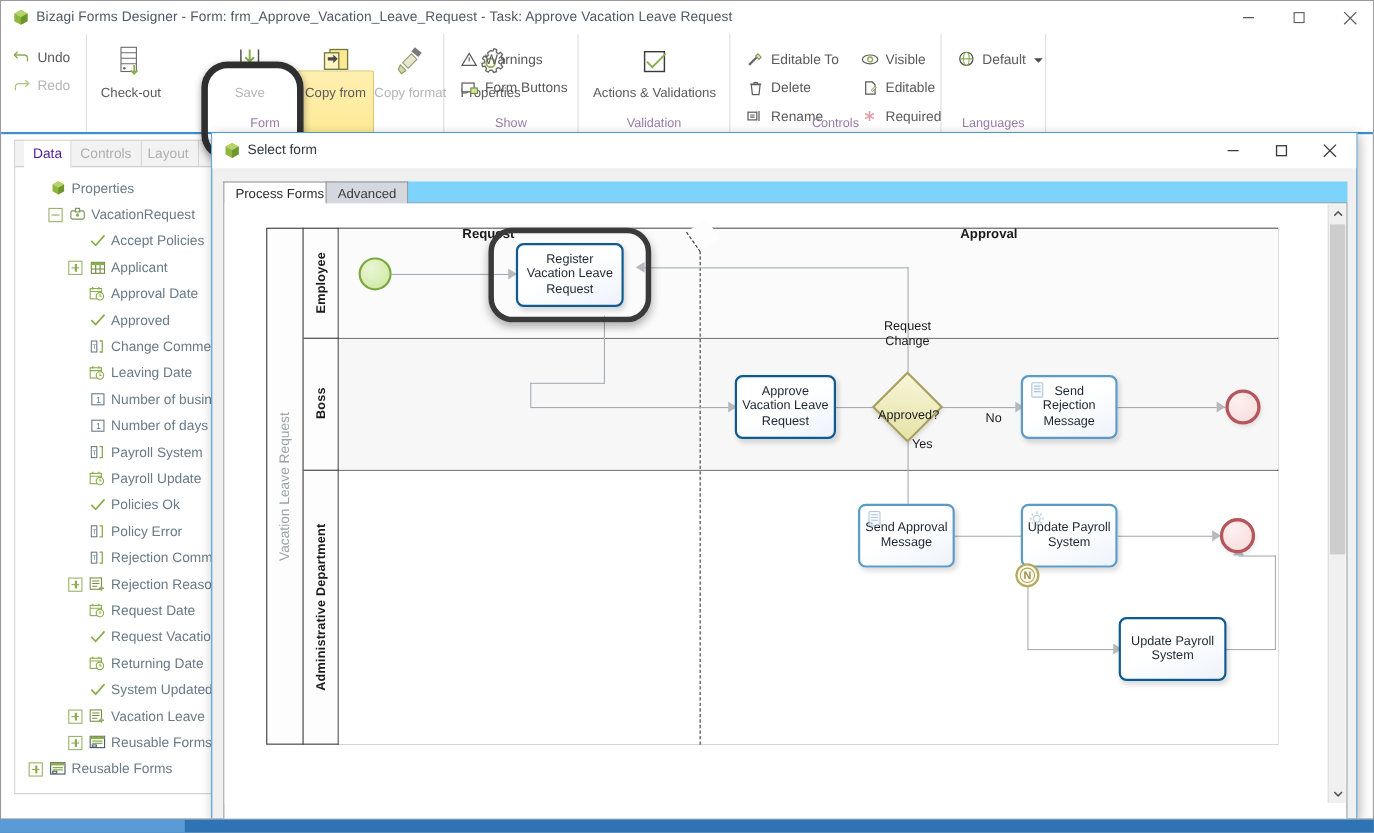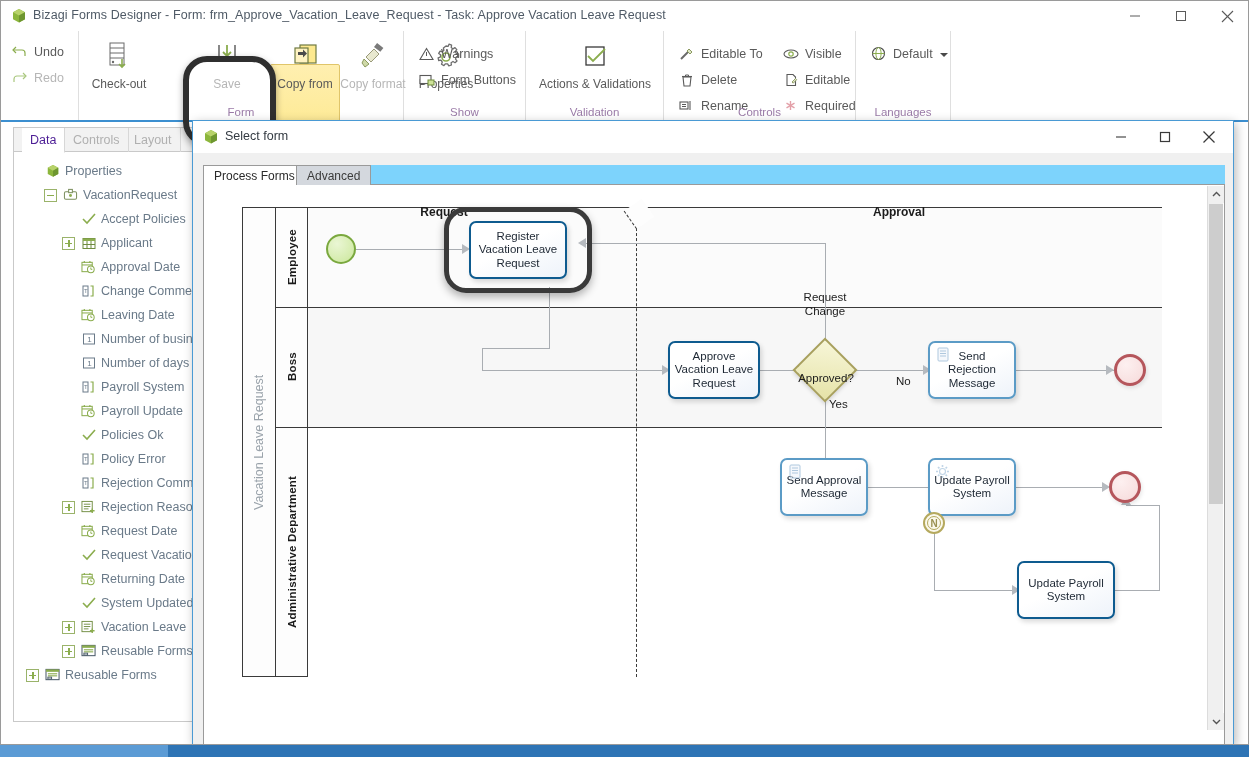--- a/index.html
+++ b/index.html
@@ -575,20 +575,29 @@
             <svg width="15" height="14" viewBox="0 0 16 15">
               <rect x="1" y="2.5" width="11" height="10" fill="#fff" stroke="#8bad4e" stroke-width="1.1"></rect>
               <line x1="1" y1="5.3" x2="12" y2="5.3" stroke="#8bad4e" stroke-width="1.1"></line>
               <line x1="3.5" y1="1" x2="3.5" y2="3.3" stroke="#8bad4e" stroke-width="1.2"></line>
               <line x1="9.5" y1="1" x2="9.5" y2="3.3" stroke="#8bad4e" stroke-width="1.2"></line>
               <circle cx="10.5" cy="10" r="3.6" fill="#fff" stroke="#8bad4e" stroke-width="1.1"></circle>
               <path d="M10.5 8 v2 h1.6" fill="none" stroke="#8bad4e" stroke-width="1"></path>
             </svg>
           </span>
           <span>Approval Date</span>
+        </div>
+        <div class="tnode" style="padding-left: 48px;">
+          <span class="tspace"></span>
+          <span class="ticon">
+            <svg width="14" height="12" viewBox="0 0 14 12">
+              <path d="M1 6 l4 4 l8 -9" fill="none" stroke="#8bad4e" stroke-width="1.6"></path>
+            </svg>
+          </span>
+          <span>Approved</span>
         </div>
         <div class="tnode" style="padding-left: 48px;">
           <span class="tspace"></span>
           <span class="ticon">
             <svg width="14" height="14" viewBox="0 0 14 14">
               <rect x="1" y="2" width="5" height="10" fill="none" stroke="#6a7a89" stroke-width="1"></rect>
               <text x="2.1" y="9.2" font-size="6" fill="#6a7a89" font-family="sans-serif">T</text>
               <path d="M8.5 2 h2.5 v10 h-2.5" fill="none" stroke="#8bad4e" stroke-width="1.2"></path>
             </svg>
           </span>

